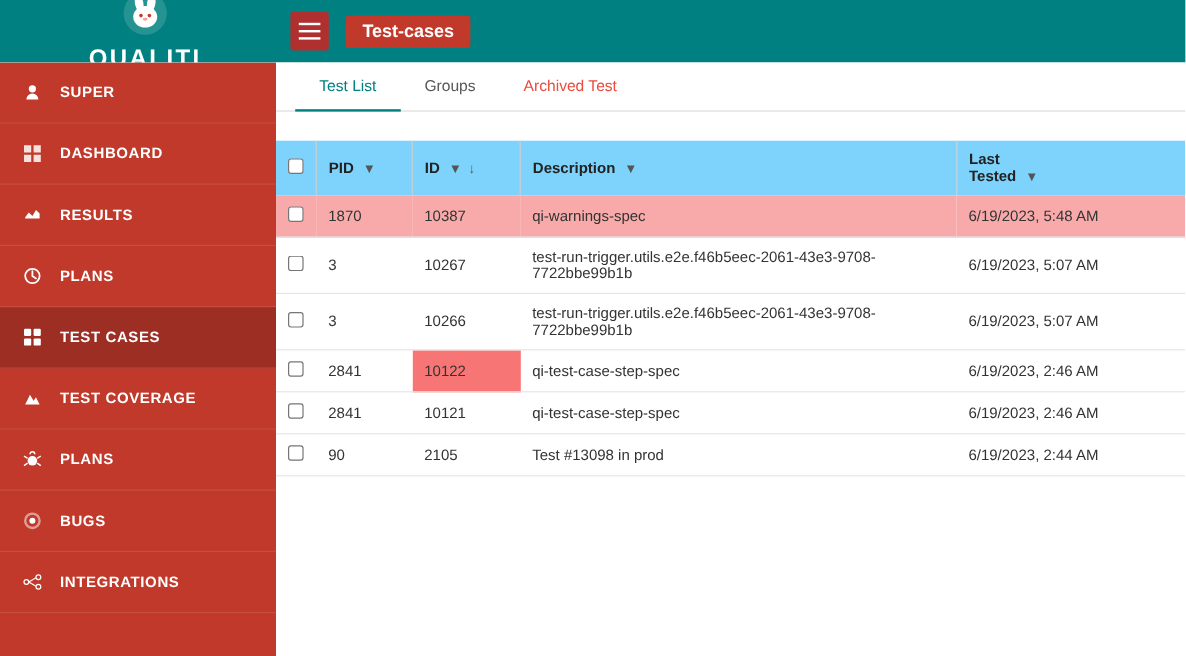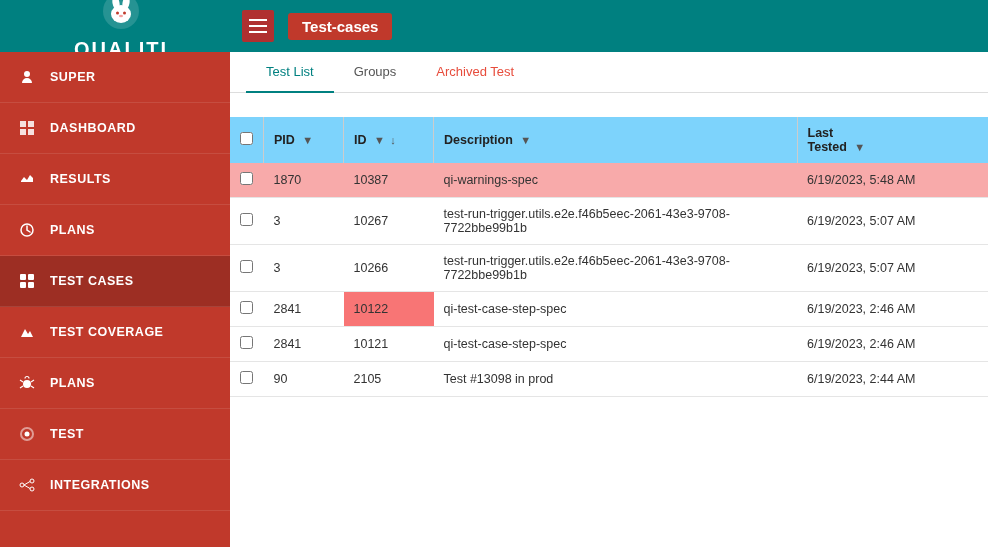--- a/index.html
+++ b/index.html
@@ -321,21 +321,21 @@
       <span>PLANS</span>
     </div>
 
     <div class="sidebar-item">
       <div class="sidebar-icon">
         <svg class="svg-icon" viewBox="0 0 16 16" fill="white">
           <path d="M8 1a7 7 0 100 14A7 7 0 008 1zm0 2a5 5 0 110 10A5 5 0 018 3z" opacity="0.5"></path>
           <circle cx="8" cy="8" r="2.5"></circle>
         </svg>
       </div>
-      <span>TEST</span>
+      <span>BUGS</span>
     </div>
 
 
     <div class="sidebar-item">
       <div class="sidebar-icon">
         <svg class="svg-icon" viewBox="0 0 16 16" fill="white">
           <circle cx="3" cy="8" r="2" stroke="white" stroke-width="1" fill="none"></circle>
           <circle cx="13" cy="4" r="2" stroke="white" stroke-width="1" fill="none"></circle>
           <circle cx="13" cy="12" r="2" stroke="white" stroke-width="1" fill="none"></circle>
           <line x1="5" y1="8" x2="11" y2="4.5" stroke="white" stroke-width="1"></line>

